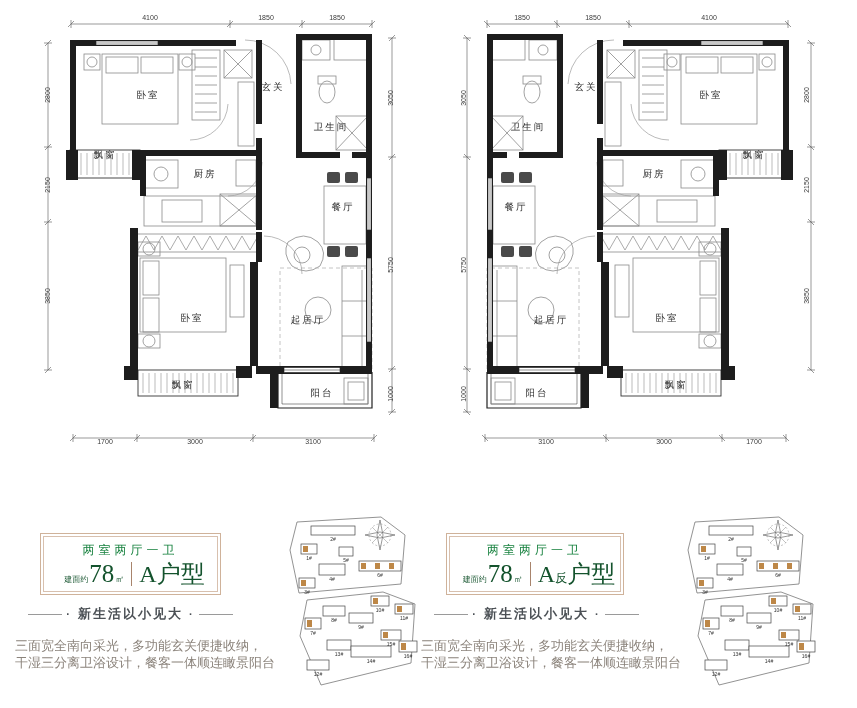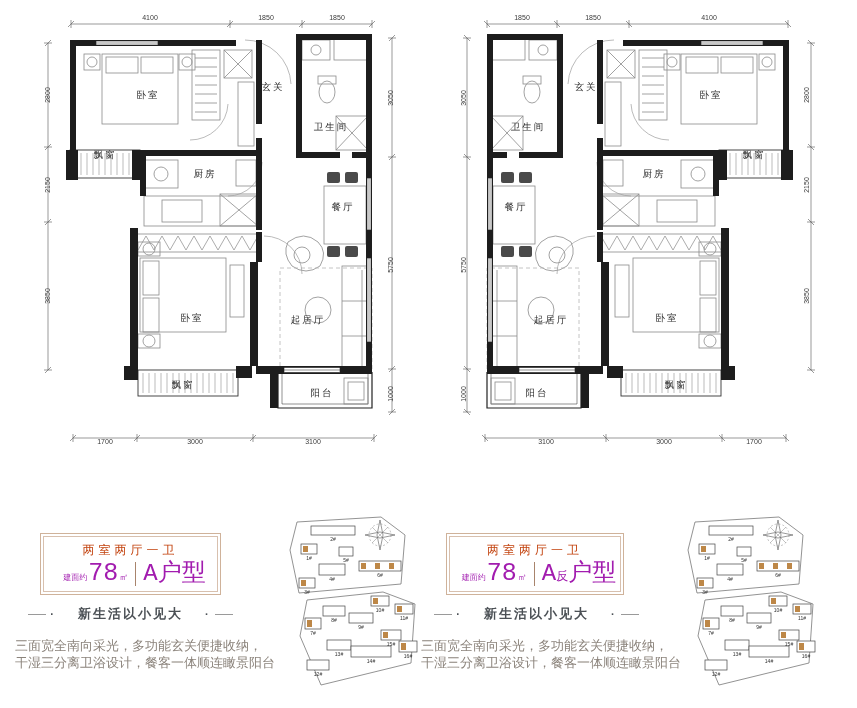--- a/index.html
+++ b/index.html
@@ -3,33 +3,33 @@
 <meta charset="utf-8">
 <style>
   html,body{margin:0;padding:0;background:#fff;}
   .canvas{position:relative;width:857px;height:708px;background:#ffffff;overflow:hidden;
           font-family:"Liberation Sans","DejaVu Sans",sans-serif;}
   svg.plan{position:absolute;top:10px;width:360px;height:440px;}
   #plan-a{left:40px;} #plan-b{left:459px;}
   .card{position:absolute;top:533px;height:62px;border:1px solid #cfb29a;padding:2px;box-sizing:border-box;background:#fff;}
   #card-0{left:40px;width:181px;} #card-1{left:446px;width:178px;}
   .card-inner{border:1px solid #d8c0ae;height:100%;box-sizing:border-box;display:flex;flex-direction:column;align-items:center;justify-content:center;}
-  .card-line1{font-size:12px;color:#c2410c;letter-spacing:4px;font-family:"Liberation Serif","DejaVu Serif",serif;margin-bottom:2px;white-space:nowrap;}
-  .card-line2{display:flex;align-items:baseline;color:#a21caf;font-family:Liberation Mono, monospace;line-height:1;white-space:nowrap;margin-left:8px;}
+  .card-line1{font-size:12px;color:#15803d;letter-spacing:4px;font-family:"Liberation Serif","DejaVu Serif",serif;margin-bottom:2px;white-space:nowrap;}
+  .card-line2{display:flex;align-items:baseline;color:#14532d;font-family:Liberation Serif, serif;line-height:1;white-space:nowrap;margin-left:8px;}
   .area-label{font-size:8px;}
   .area-value{font-size:25px;margin:0 1px;}
   .area-unit{font-size:9px;}
   .card-divider{display:inline-block;width:1px;height:24px;background:#a8846c;margin:0 7px;align-self:center;}
   .unit-main{font-size:24px;}
   .unit-sub{font-size:12px;}
   .tagline{position:absolute;top:605px;display:flex;align-items:center;color:#4c5156;font-size:13px;font-weight:bold;letter-spacing:2px;white-space:nowrap;}
   #tag-0{left:28px;width:205px;} #tag-1{left:434px;width:205px;}
   .tag-line{height:1px;background:#9a9a9a;flex:1;}
   .tag-dot{font-size:11px;color:#4c5156;margin:0 4px;line-height:1;}
-  .tag-text{margin:0 18px;}
+  .tag-text{margin:0 2px;}
   .desc{position:absolute;text-align:center;font-size:13px;color:#8b837b;line-height:17px;white-space:nowrap;}
   #desc-0{left:15px;top:637px;width:232px;} #desc-1{left:421px;top:637px;width:232px;}
   svg.siteplan{position:absolute;top:514px;width:152px;height:196px;}
   #site-0{left:283px;} #site-1{left:681px;}
 </style>
 </head>
 <body>
 
 <div class="canvas">
   <svg id="plan-a" class="plan" viewBox="0 0 360 440">

